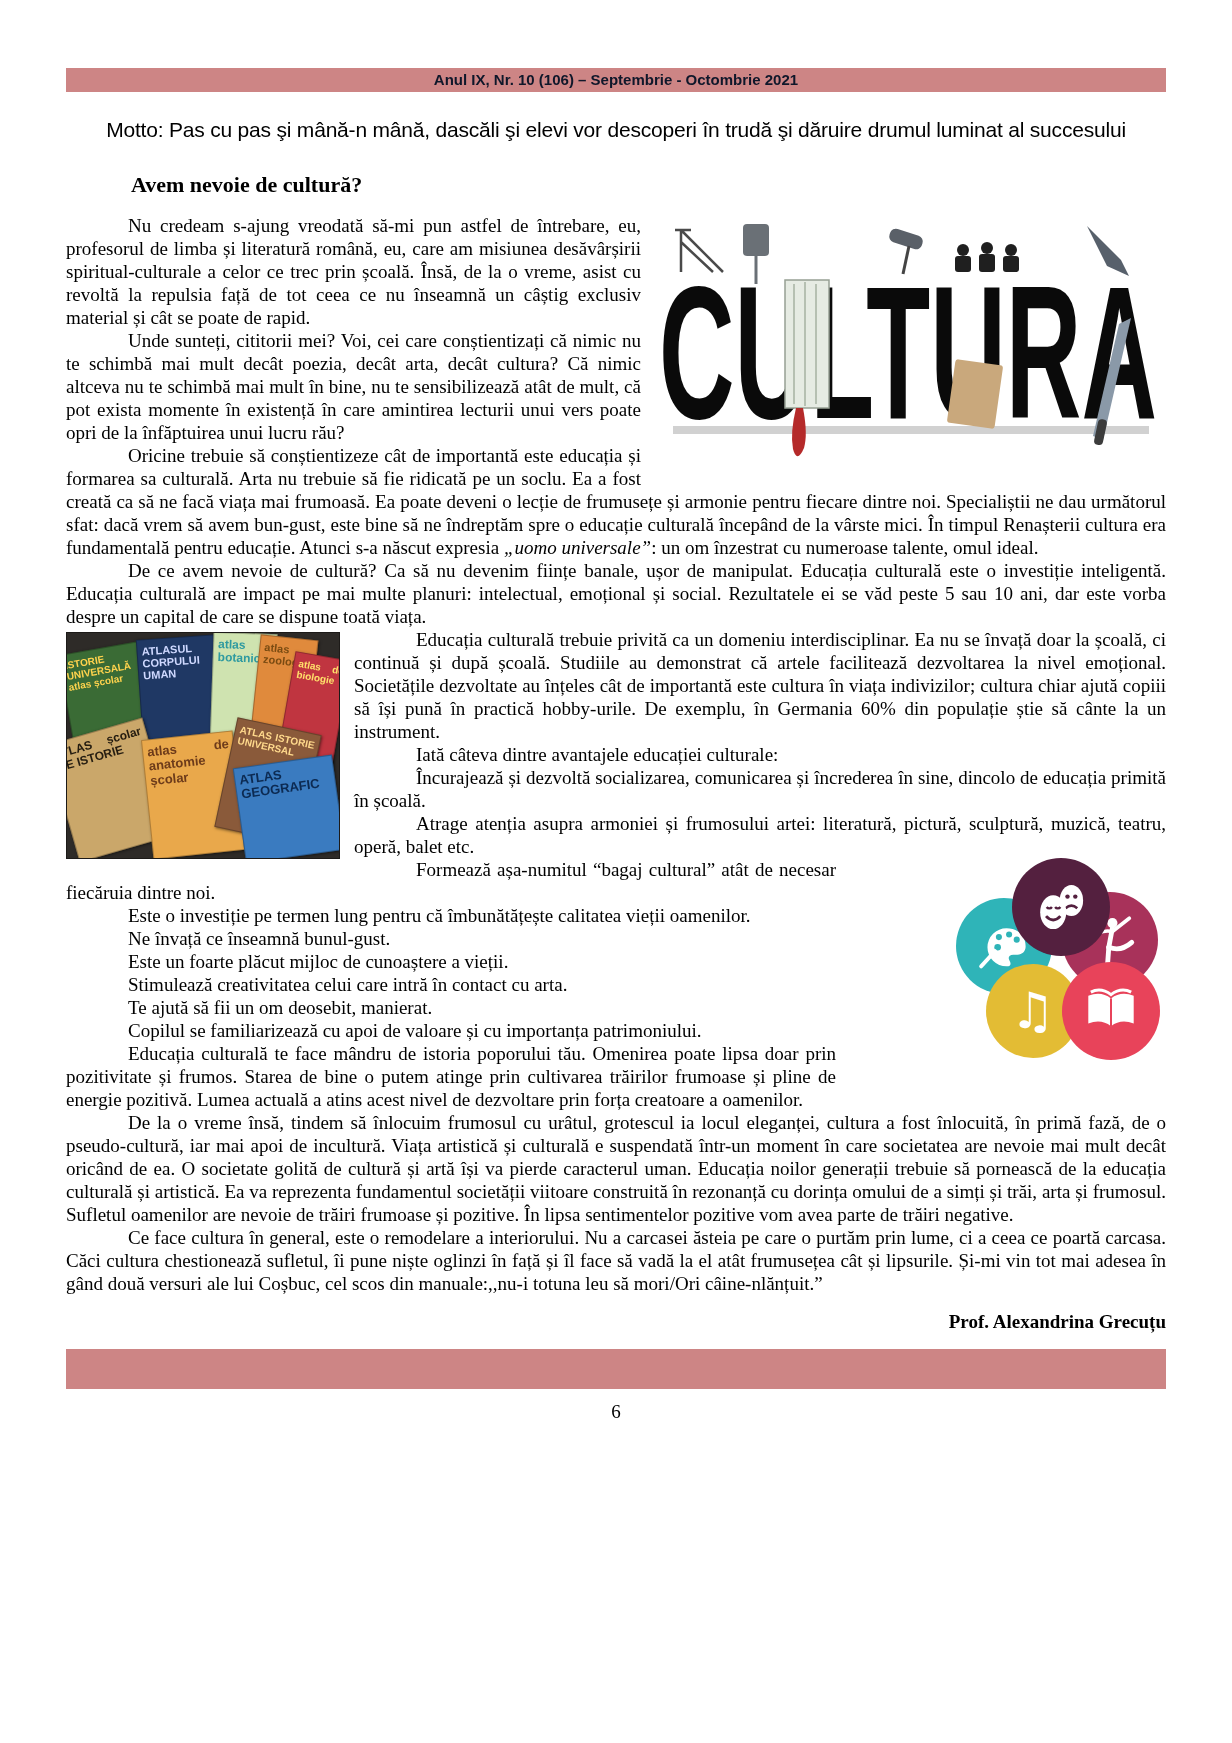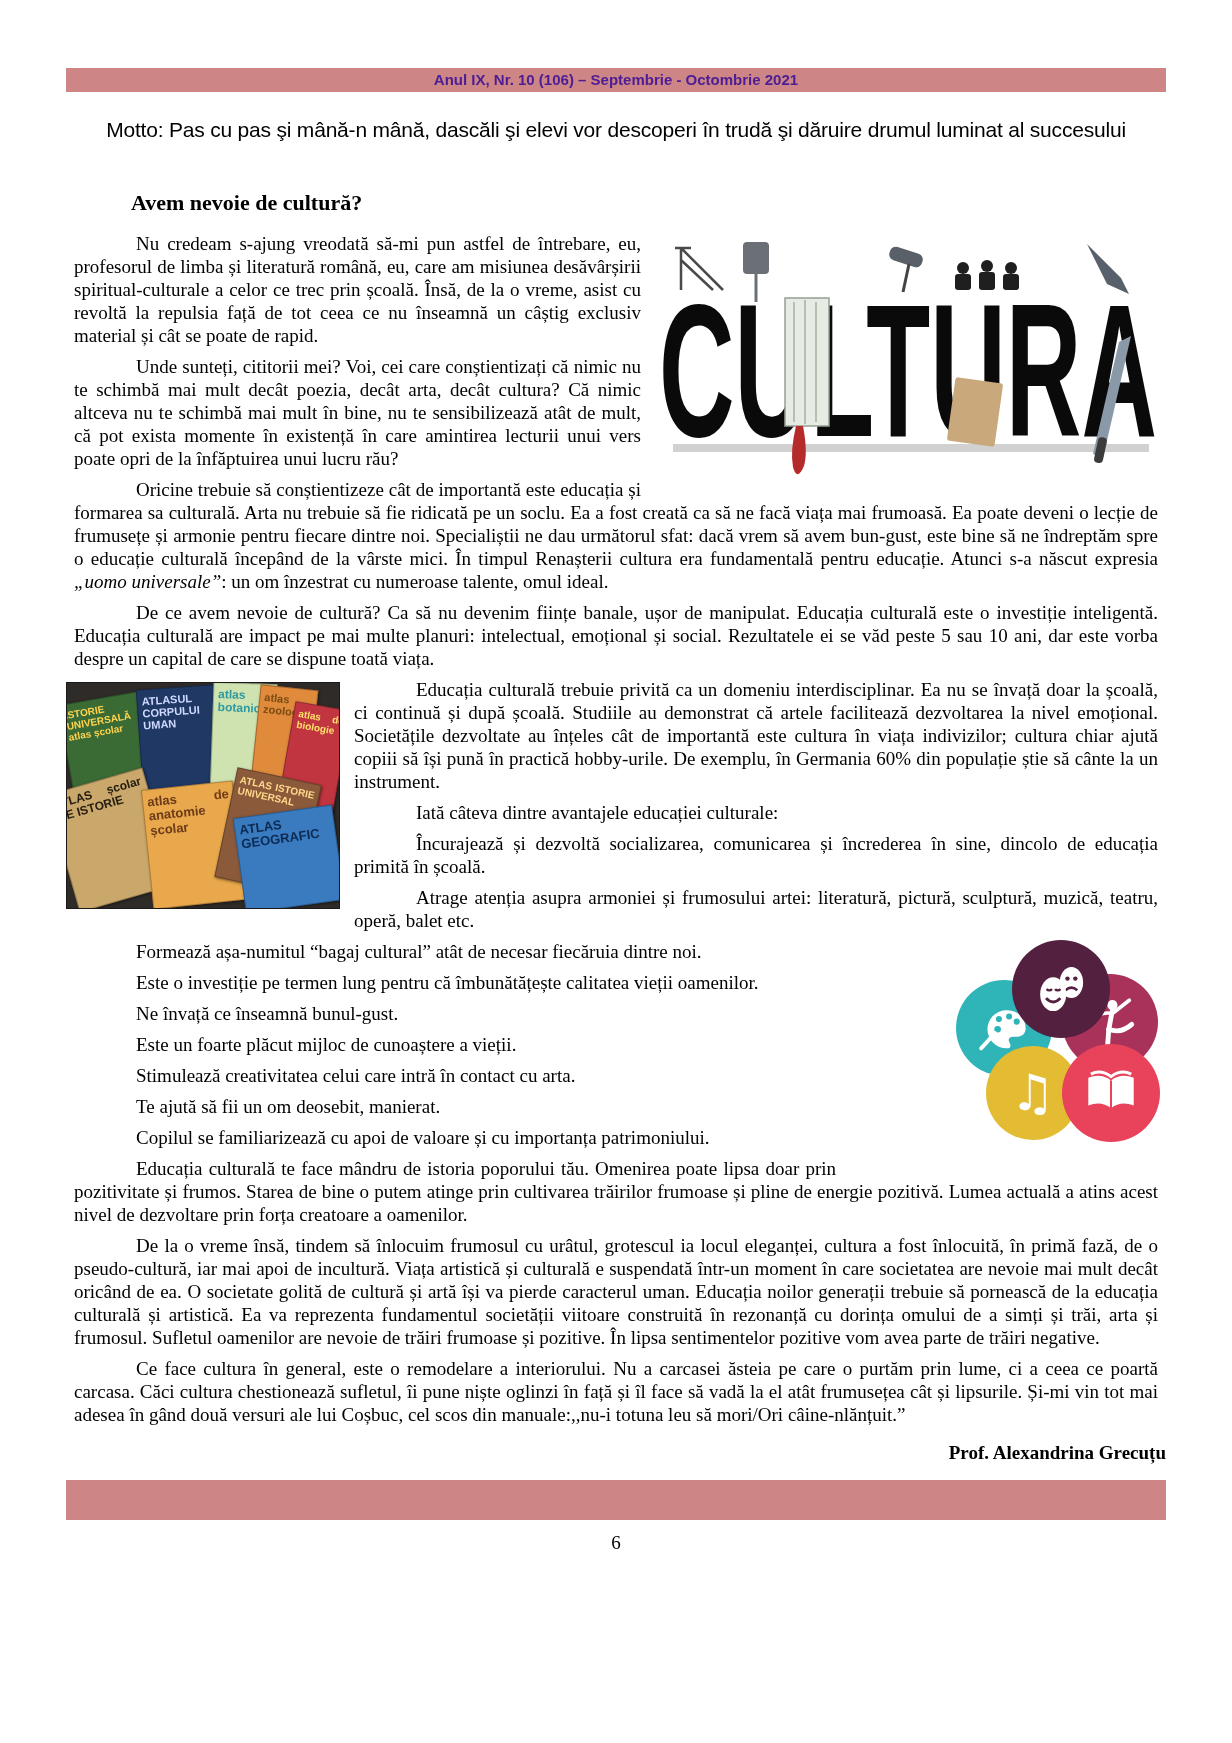--- a/index.html
+++ b/index.html
@@ -3,32 +3,32 @@
 <meta charset="utf-8">
 <style>
   html,body{margin:0;padding:0;background:#ffffff;}
   .page{
     width:1232px;height:1743px;background:#fff;position:relative;
     font-family:"Liberation Serif",serif;color:#000;overflow:hidden;
     box-sizing:border-box;padding:68px 66px 0 66px;
   }
   .issue-bar{
     background:#cd8585;height:24px;line-height:24px;text-align:center;
-    font-family:"Liberation Sans",sans-serif;font-weight:bold;font-size:15px;color:#4c1d95;
+    font-family:"Liberation Sans",sans-serif;font-weight:bold;font-size:15px;color:#0f172a;
   }
   .motto{
     margin:22px auto 0 auto;max-width:1092px;text-align:center;
     font-family:"Liberation Sans",sans-serif;font-weight:normal;font-size:21px;line-height:1.5;
     letter-spacing:-0.2px;
   }
   .article-title{
-    margin:44px 0 16px 65px;font-size:22px;font-weight:bold;
+    margin:26px 0 16px 65px;font-size:22px;font-weight:bold;
   }
   .body-text{font-size:19px;line-height:23px;text-align:justify;}
-  .body-text p{margin:8px;text-indent:62px;}
+  .body-text p{margin:0;text-indent:62px;}
   .signature{clear:both;text-align:right;font-weight:bold;font-size:19px;margin-top:16px;}
   .footer-bar{background:#cd8585;height:40px;margin-top:16px;}
   .page-number{text-align:center;font-size:19px;margin-top:12px;}
 
   
   .cultura-float{
     float:right;width:515px;height:255px;margin:0 0 4px 10px;
     display:flex;align-items:flex-start;justify-content:center;background:#fff;
   }
   

